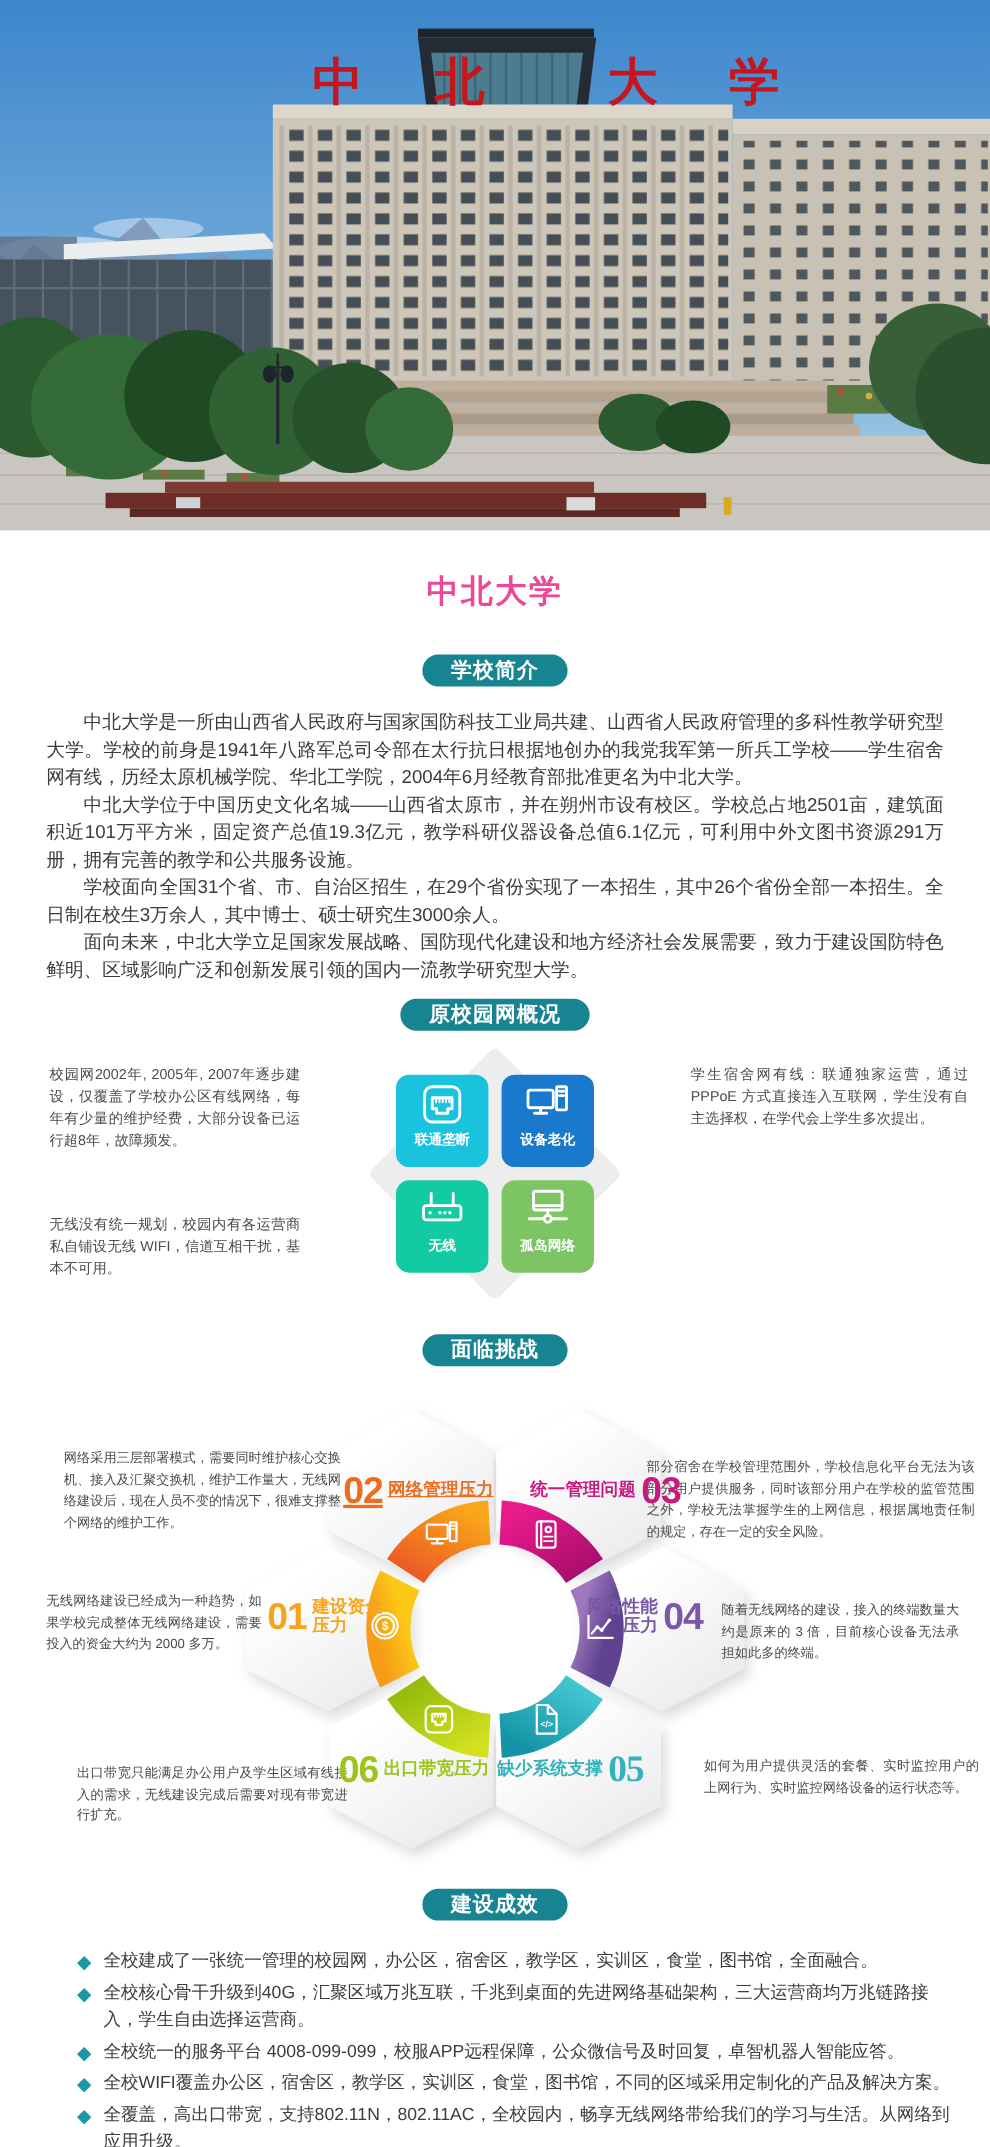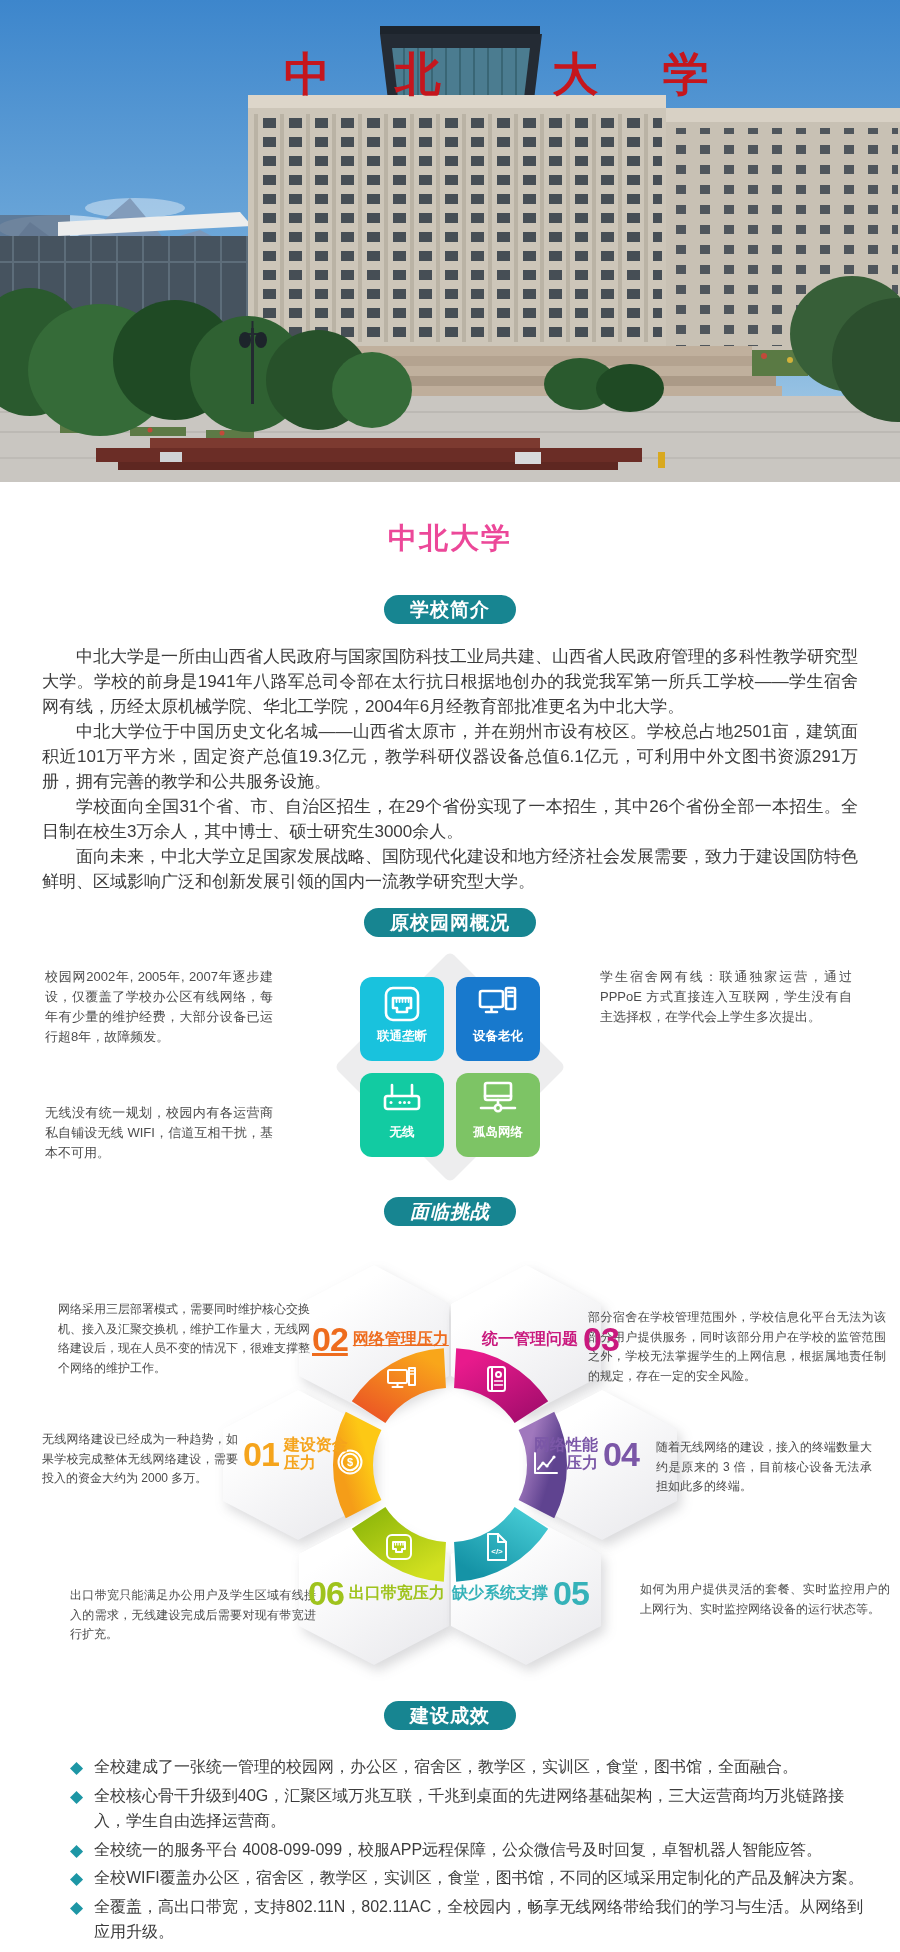--- a/index.html
+++ b/index.html
@@ -22,36 +22,36 @@
     letter-spacing:2px;
   }
   .badge {
     width:fit-content; margin:0 auto;
     background:#178591; color:#fff;
     font-size:19px; font-weight:700; line-height:29px;
     padding:0 26px; border-radius:15px; letter-spacing:1px;
   }
   .badge.b1 { margin-top:37px; }
   .badge.b2 { margin-top:14px; }
-  .badge.b3 { margin-top:12px;font-style:italic; }
+  .badge.b3 { margin-top:28px; }
   .badge.b4 { margin-top:13px; }
 
   
   .intro { margin:20px 42px 0 42px; }
   .intro p {
     font-size:17px; line-height:25px; color:#3b3b3b;
     text-indent:2em; text-align:justify;
   }
 
   
   .overview { position:relative; margin-top:20px; height:228px; }
   .ov-text { position:absolute; font-size:13px; line-height:20px; color:#4c4c4c; text-align:justify; }
   .ov-lt { left:45px;  top:10px;  width:228px; }
   .ov-lb { left:45px;  top:146px; width:228px; }
-  .ov-rt { left:600px; top:10px;  width:252px; }
+  .ov-rt { left:628px; top:10px;  width:252px; }
   .ov-rb { left:628px; top:146px; width:252px; }
   .ov-diamond {
     position:absolute; left:368px; top:28px; width:164px; height:164px;
     background:#ededee; transform:rotate(45deg); border-radius:6px;
   }
   .tile-grid {
     position:absolute; left:360px; top:20px; width:180px;
     display:grid; grid-template-columns:84px 84px; grid-gap:12px;
   }
   .tile {
@@ -88,21 +88,21 @@
   .lb03 { left:482px; top:64px; }
   .lb01 { left:243px; top:178px; }
   .lb04 { left:530px; top:178px; text-align:right; }
   .lb06 { left:308px; top:318px; }
   .lb05 { left:452px; top:318px; }
   .c-or  { color:#ee6c1e;text-decoration:underline; }
   .c-mg  { color:#c9197e; }
   .c-ye  { color:#f5a41c; }
   .c-pu  { color:#7b57a7; }
   .c-li  { color:#9fc31d; }
-  .c-te  { color:#35b2b9; }
+  .c-te  { color:#35b2b9;font-family:Liberation Serif, serif; }
   .cdesc { position:absolute; font-size:12px; line-height:19.5px; color:#4a4a4a; text-align:justify; z-index:2; }
   .d02 { left:58px;  top:42px;  width:252px; }
   .d03 { left:588px; top:50px;  width:298px; }
   .d01 { left:42px;  top:172px; width:196px; }
   .d04 { left:656px; top:180px; width:216px; }
   .d06 { left:70px;  top:328px; width:246px; }
   .d05 { left:640px; top:322px; width:250px; }
 
   
   .results { margin:24px 28px 0 70px; list-style:none; }

